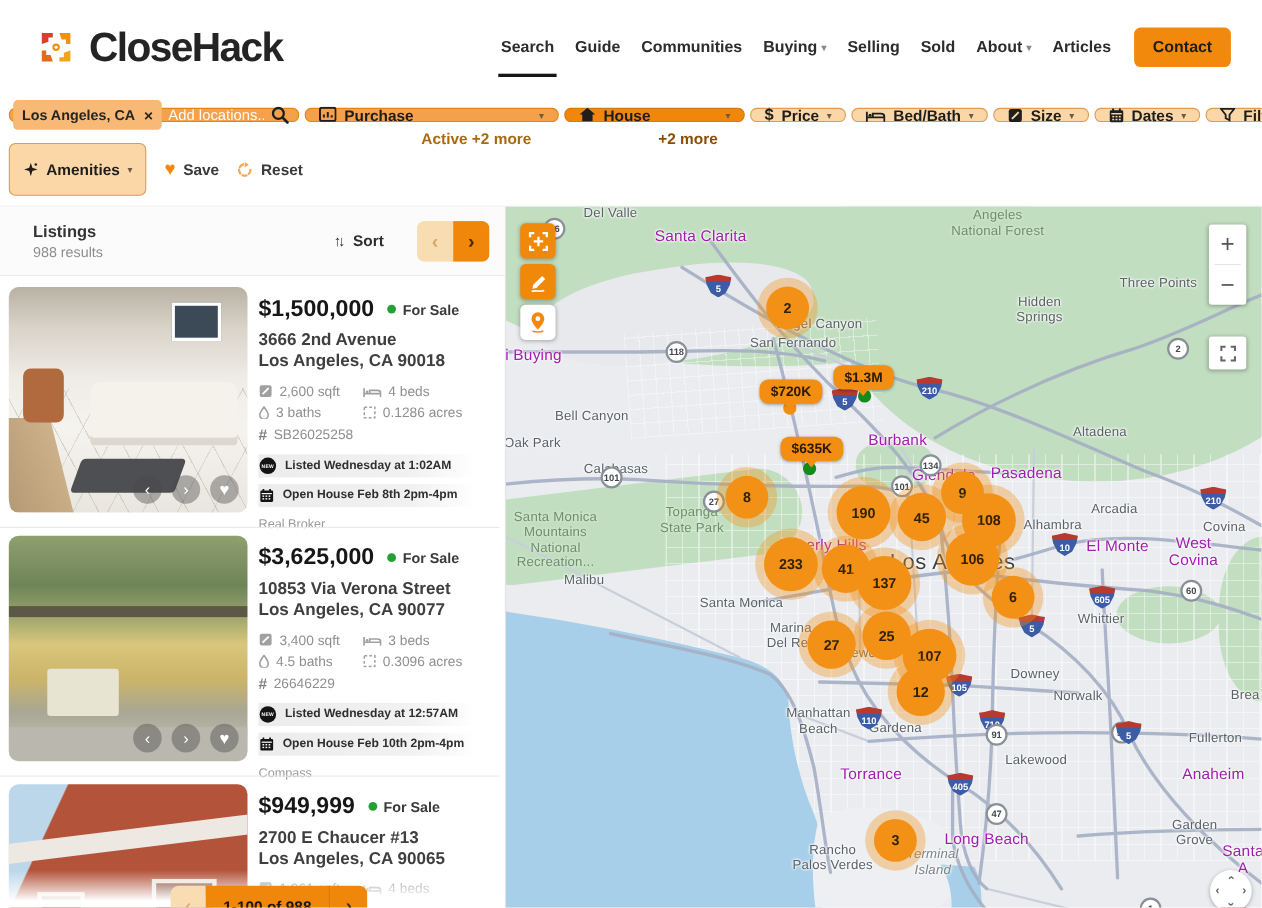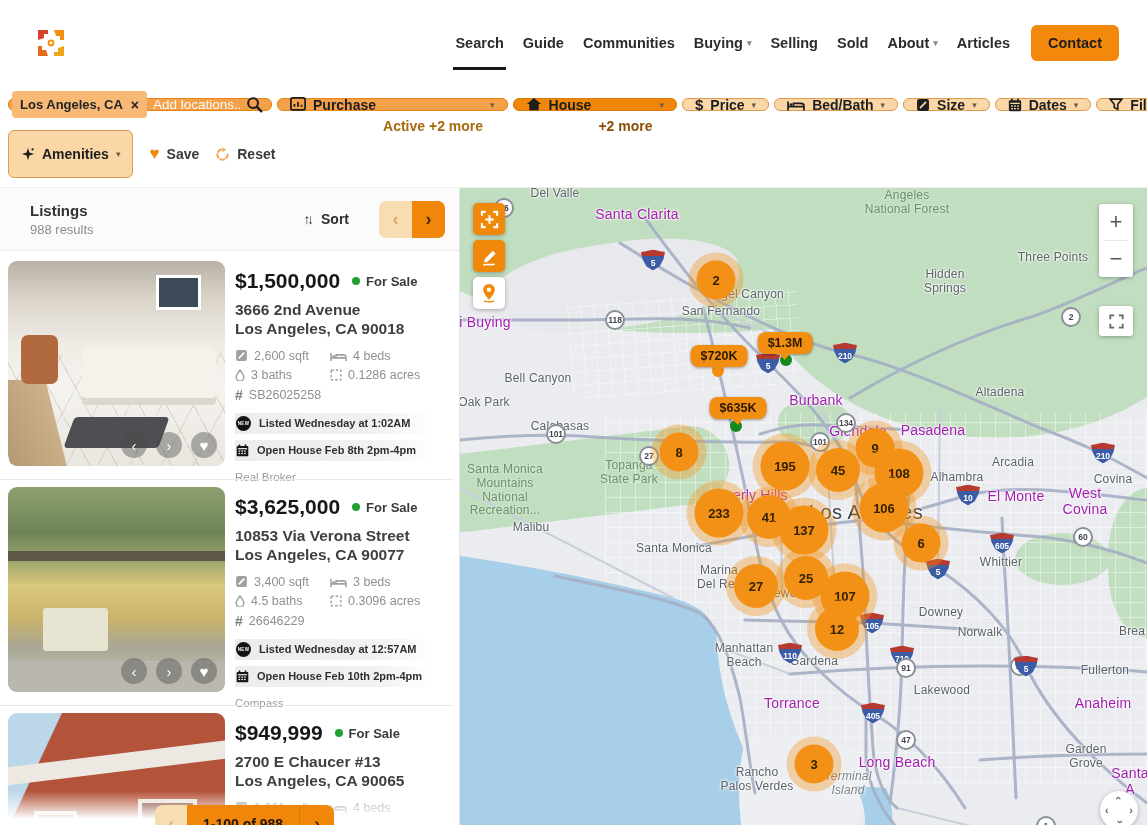--- a/index.html
+++ b/index.html
@@ -176,20 +176,21 @@
         <g>
           <path d="M8 8 h10 v4 l-4 0 0 4 -6 2 Z" fill="#D7402B"></path>
           <path d="M34 8 v10 h-4 l0 -4 -4 0 -2 -6 Z" fill="#F29111"></path>
           <path d="M8 34 v-10 h4 l0 4 4 0 2 6 Z" fill="#E56A1B"></path>
           <path d="M34 34 h-10 v-4 l4 0 0 -4 6 -2 Z" fill="#F0A51C"></path>
           <circle cx="21" cy="21" r="3.4" fill="#F29111"></circle>
           <circle cx="21" cy="21" r="1.4" fill="#fff"></circle>
         </g>
       </svg>
     </span>
+    <span class="logo-name">CloseHack</span>
   </div>
   <nav id="nav">
       <div class="nav-item active">
         <span>Search</span>
       </div>
       <div class="nav-item">
         <span>Guide</span>
       </div>
       <div class="nav-item">
         <span>Communities</span>
@@ -704,21 +705,21 @@
         <div class="shield shield-c" style="left: 677px; top: 567px;">22</div>
         <div class="shield shield-c" style="left: 546px; top: 638px;">1</div>
         <div class="shield shield-i" style="left: 661px; top: 645px;">405</div>
       </div>
     <div id="mmarkers">
         <div class="mdot green" style="left: 326px; top: 172px;"></div>
         <div class="mdot orange" style="left: 258px; top: 183px;"></div>
         <div class="mdot green" style="left: 276px; top: 238px;"></div>
         <div class="cluster" style="height: 39px; width: 39px; left: 256px; top: 92px;">2</div>
         <div class="cluster" style="height: 39px; width: 39px; left: 219px; top: 264px;">8</div>
-        <div class="cluster" style="height: 49px; width: 49px; left: 325px; top: 278px;">195</div>
+        <div class="cluster" style="height: 49px; width: 49px; left: 325px; top: 278px;">190</div>
         <div class="cluster" style="height: 44px; width: 44px; left: 378px; top: 282px;">45</div>
         <div class="cluster" style="height: 39px; width: 39px; left: 415px; top: 260px;">9</div>
         <div class="cluster" style="height: 49px; width: 49px; left: 439px; top: 285px;">108</div>
         <div class="cluster" style="height: 49px; width: 49px; left: 259px; top: 325px;">233</div>
         <div class="cluster" style="height: 44px; width: 44px; left: 309px; top: 329px;">41</div>
         <div class="cluster" style="height: 49px; width: 49px; left: 392px; top: 320px; margin-left: 32px;">106</div>
         <div class="cluster" style="height: 49px; width: 49px; left: 344px; top: 342px;">137</div>
         <div class="cluster" style="height: 39px; width: 39px; left: 461px; top: 355px;">6</div>
         <div class="cluster" style="height: 44px; width: 44px; left: 296px; top: 398px;">27</div>
         <div class="cluster" style="height: 44px; width: 44px; left: 346px; top: 390px;">25</div>

